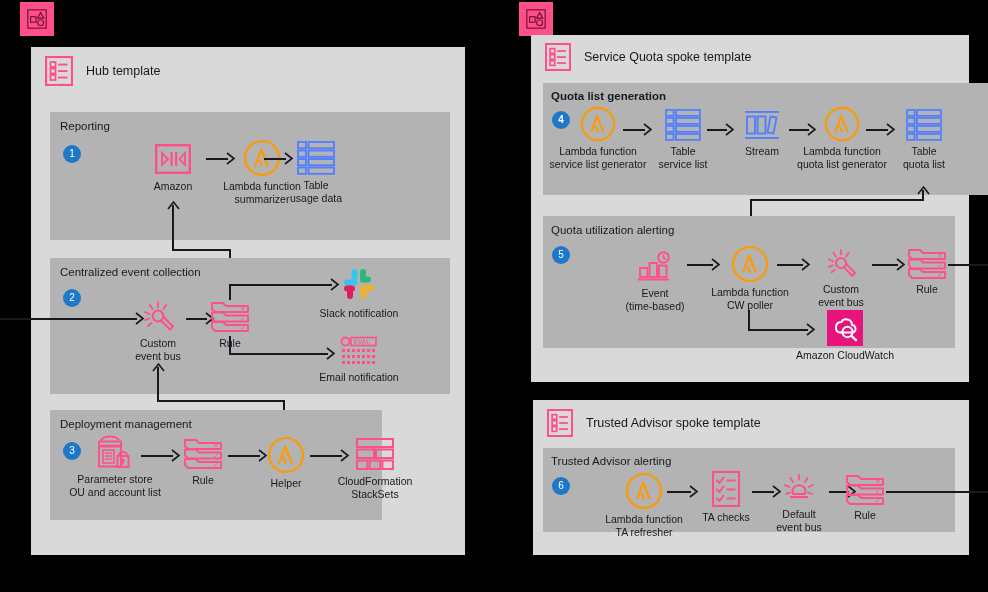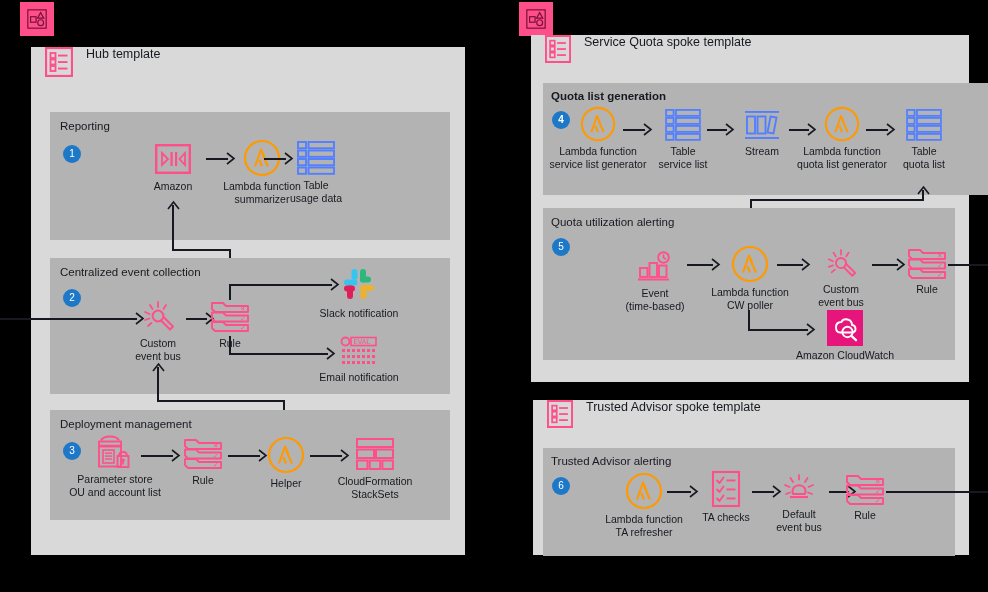--- a/index.html
+++ b/index.html
@@ -17,21 +17,21 @@
     position: absolute;
     width: 34px; height: 34px;
     background: #FF4F8B;
     display: flex; align-items: center; justify-content: center;
   }
   .template-card {
     position: absolute;
     background: #D9D9D9;
   }
   .template-head {
-    display: flex; align-items: flex-start;
+    display: flex; align-items: center;
     gap: 13px;
     padding-left: 14px;
   }
   .template-title {
     font-size: 12.5px; color: #16191F; white-space: nowrap;
   }
   .group-box {
     position: absolute;
     background: #B3B3B3;
   }
@@ -288,21 +288,21 @@
       </div>
   </div>
 
   <svg class="arrowhead" style="left:152px; top:362px;" width="13" height="10" viewBox="0 0 13 10">
       <path d="M1 9 L6.5 2 L12 9" fill="none" stroke="#16191F" stroke-width="1.6"></path>
     </svg>
   <div class="wire v" style="left:157px; top:367px; height:34px;"></div>
   <div class="wire h" style="left:157px; top:400px; width:127px;"></div>
   <div class="wire v" style="left:283px; top:400px; height:56px;"></div>
 
-  <div class="group-box" style="left:50px; top:410px; width:400px; height:110px;">
+  <div class="group-box" style="left:50px; top:410px; width:332px; height:110px;">
     <div class="group-title" style="left:10px; top:8px;">Deployment management</div>
     <div class="step-num" style="left:13px; top:32px;">3</div>
   </div>
 
   <div class="node" style="left:60px; top:434px; width:110px;">
     <div class="glyph" style="height:36px;">
       <svg width="40" height="34" viewBox="0 0 40 34">
         <path d="M6 5.5 Q8 1.5 15 1.5 Q22 1.5 24 5.5" fill="none" stroke="#FF4F8B" stroke-width="1.9"></path>
         <rect x="4" y="6.5" width="22" height="4.2" fill="none" stroke="#FF4F8B" stroke-width="1.9"></rect>
         <rect x="4" y="11.5" width="22" height="20" fill="none" stroke="#FF4F8B" stroke-width="1.9"></rect>
@@ -501,21 +501,21 @@
     </div>
   </div>
 
   <svg class="arrowhead" style="left:917px; top:185px;" width="13" height="10" viewBox="0 0 13 10">
       <path d="M1 9 L6.5 2 L12 9" fill="none" stroke="#16191F" stroke-width="1.6"></path>
     </svg>
   <div class="wire v" style="left:922px; top:190px; height:10px;"></div>
   <div class="wire h" style="left:750px; top:199px; width:174px;"></div>
   <div class="wire v" style="left:750px; top:199px; height:52px;"></div>
 
-  <div class="group-box" style="left:543px; top:208px; width:412px; height:152px;">
+  <div class="group-box" style="left:543px; top:216px; width:412px; height:132px;">
     <div class="group-title" style="left:8px; top:8px;">Quota utilization alerting</div>
     <div class="step-num" style="left:9px; top:30px;">5</div>
   </div>
 
   <div class="node" style="left:620px; top:250px; width:70px;">
     <div class="glyph" style="height:34px;">
       <svg width="38" height="32" viewBox="0 0 38 32">
         <circle cx="27.5" cy="6.5" r="5.3" fill="none" stroke="#FF4F8B" stroke-width="1.9"></circle>
         <path d="M27.5 3.2 L27.5 6.5 L30 8.3" fill="none" stroke="#FF4F8B" stroke-width="1.6"></path>
         <rect x="4" y="17" width="7.5" height="9" fill="none" stroke="#FF4F8B" stroke-width="1.9"></rect>
@@ -624,21 +624,21 @@
         <rect x="5.5" y="12.5" width="5" height="5" fill="none" stroke="#FF4F8B" stroke-width="1.8"></rect>
         <rect x="5.5" y="19" width="5" height="5" fill="none" stroke="#FF4F8B" stroke-width="1.8"></rect>
         <rect x="13" y="7.6" width="9.5" height="1.9" fill="#FF4F8B"></rect>
         <rect x="13" y="14.1" width="9.5" height="1.9" fill="#FF4F8B"></rect>
         <rect x="13" y="20.6" width="9.5" height="1.9" fill="#FF4F8B"></rect>
       </svg>
       <div class="template-title">Trusted Advisor spoke template</div>
     </div>
   </div>
 
-  <div class="group-box" style="left:543px; top:448px; width:412px; height:108px;">
+  <div class="group-box" style="left:543px; top:448px; width:412px; height:84px;">
     <div class="group-title" style="left:8px; top:7px;">Trusted Advisor alerting</div>
     <div class="step-num" style="left:9px; top:29px;">6</div>
   </div>
 
   <div class="node" style="left:588px; top:472px; width:112px;">
     <div class="glyph" style="height:38px;">
       <svg width="38" height="38" viewBox="0 0 38 38">
         <circle cx="19" cy="19" r="17" fill="none" stroke="#FF9900" stroke-width="2.2"></circle>
         <path d="M12 27.5 L18 10.5 L21.3 18 M16.3 21 L19 27.5 M19.4 15 L25 27.5" fill="none" stroke="#FF9900" stroke-width="2.1" stroke-linejoin="round"></path>
       </svg>

